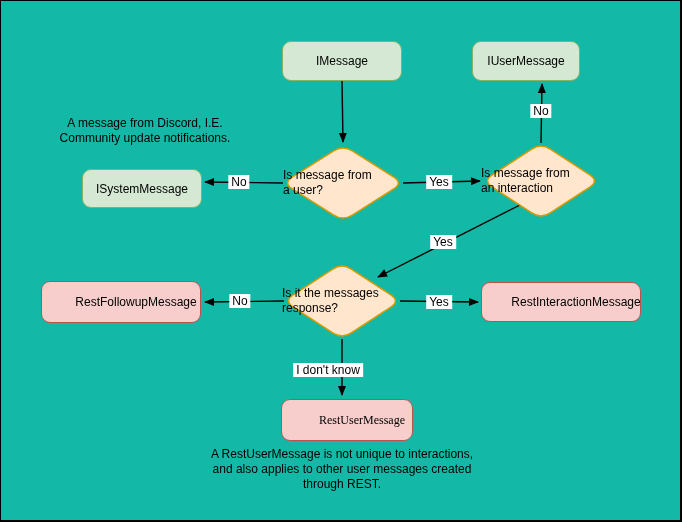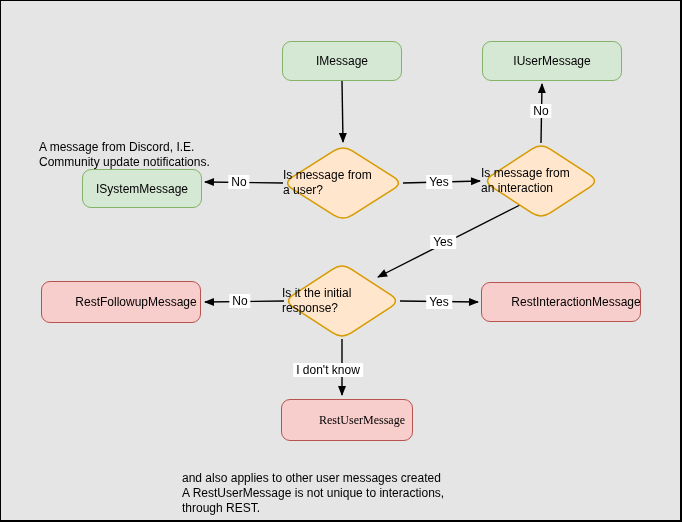--- a/index.html
+++ b/index.html
@@ -3,21 +3,21 @@
 <meta charset="utf-8">
 <style>
   html, body { margin: 0; padding: 0; background: #ffffff; }
   body { font-family: "Liberation Sans", sans-serif; color: #000000; }
 
   .canvas {
     position: relative;
     width: 682px;
     height: 522px;
     box-sizing: border-box;
-    background: #e5e5e5;
+    background: #14b8a6;
     border: 1px solid #000000;
     border-right-width: 2px;
     border-bottom-width: 2px;
     overflow: hidden;
   }
 
   svg.edges-layer { position: absolute; left: 0; top: 0; }
 
   .node {
     position: absolute;
@@ -52,25 +52,24 @@
     background: #ffffff;
     padding: 0 3px;
     font-size: 12px;
     line-height: 14px;
     white-space: nowrap;
     color: #000000;
   }
 
   .note {
     position: absolute;
-    text-align: left;
+    text-align: center;
     font-size: 12px;
     line-height: 15px;
     color: #000000;
-    margin-top: 24px;
   }
   .note div { display: block; }
 </style>
 </head>
 <body>
 
 <div class="canvas">
 
   <svg class="edges-layer" width="682" height="522" viewBox="0 0 682 522">
     <defs>
@@ -87,50 +86,50 @@
     <line x1="283" y1="300" x2="204" y2="301" stroke="#000000" stroke-width="1.4" marker-end="url(#arrowhead)"></line>
     <line x1="399" y1="300" x2="477" y2="301" stroke="#000000" stroke-width="1.4" marker-end="url(#arrowhead)"></line>
     <line x1="341" y1="338" x2="341" y2="394" stroke="#000000" stroke-width="1.4" marker-end="url(#arrowhead)"></line>
 
     <path fill="#ffe6cc" stroke="#d79b00" stroke-width="1.5" d="M 332.7069901689035 149.88557289302778 Q 342 144 351.2930098310965 149.88557289302778 L 392.7069901689035 176.11442710697222 Q 402 182 392.7069901689035 187.88557289302778 L 351.2930098310965 214.11442710697222 Q 342 220 332.7069901689035 214.11442710697222 L 291.2930098310965 187.88557289302778 Q 282 182 291.2930098310965 176.11442710697222 Z"></path>
     <path fill="#ffe6cc" stroke="#d79b00" stroke-width="1.5" d="M 530.7989275746227 148.0282888304196 Q 540 142 549.2010724253773 148.0282888304196 L 588.7989275746227 173.9717111695804 Q 598 180 588.7989275746227 186.0282888304196 L 549.2010724253773 211.9717111695804 Q 540 218 530.7989275746227 211.9717111695804 L 491.2010724253773 186.0282888304196 Q 482 180 491.2010724253773 173.9717111695804 Z"></path>
     <path fill="#ffe6cc" stroke="#d79b00" stroke-width="1.5" d="M 331.7989275746227 268.0282888304196 Q 341 262 350.2010724253773 268.0282888304196 L 389.7989275746227 293.9717111695804 Q 399 300 389.7989275746227 306.0282888304196 L 350.2010724253773 331.9717111695804 Q 341 338 331.7989275746227 331.9717111695804 L 292.2010724253773 306.0282888304196 Q 283 300 292.2010724253773 293.9717111695804 Z"></path>
   </svg>
 
   <div class="node green" style="left:281px; top:40px; width:120px; height:40px;">IMessage</div>
-  <div class="node green" style="left:481px; top:40px; width:140px; height:40px;">IUserMessage</div>
+  <div class="node green" style="left:471px; top:40px; width:108px; height:40px;">IUserMessage</div>
   <div class="node green" style="left:81px; top:168px; width:120px; height:39px;">ISystemMessage</div>
   <div class="node red" style="left:40px; top:280px; width:160px; height:42px;">RestFollowupMessage</div>
   <div class="node red" style="left:480px; top:281px; width:160px; height:40px;">RestInteractionMessage</div>
   <div class="node red" style="left:280px; top:398px; width:132px; height:42px;font-family:Liberation Serif, serif;">RestUserMessage</div>
 
   <div class="diamond-label" style="left:342px; top:182px;">
     <span>Is message from</span>
     <span>a user?</span>
   </div>
   <div class="diamond-label" style="left:540px; top:180px;">
     <span>Is message from</span>
     <span>an interaction</span>
   </div>
   <div class="diamond-label" style="left:341px; top:300px;">
-    <span>Is it the initial</span>
+    <span>Is it the messages</span>
     <span>response?</span>
   </div>
 
   <span class="edge-label" style="left:238px; top:181px;">No</span>
   <span class="edge-label" style="left:438px; top:181px;">Yes</span>
   <span class="edge-label" style="left:540px; top:110px;">No</span>
   <span class="edge-label" style="left:442px; top:241px;">Yes</span>
   <span class="edge-label" style="left:239px; top:300px;">No</span>
   <span class="edge-label" style="left:438px; top:301px;">Yes</span>
   <span class="edge-label" style="left:327px; top:369px;">I don't know</span>
 
   <div class="note" style="left:38px; top:115px; width:212px;">
     <div>A message from Discord, I.E.</div>
     <div>Community update notifications.</div>
   </div>
   <div class="note" style="left:181px; top:446px; width:320px;">
+    <div>A RestUserMessage is not unique to interactions,</div>
     <div>and also applies to other user messages created</div>
-    <div>A RestUserMessage is not unique to interactions,</div>
     <div>through REST.</div>
   </div>
 
 </div>
 
 </body></html>

